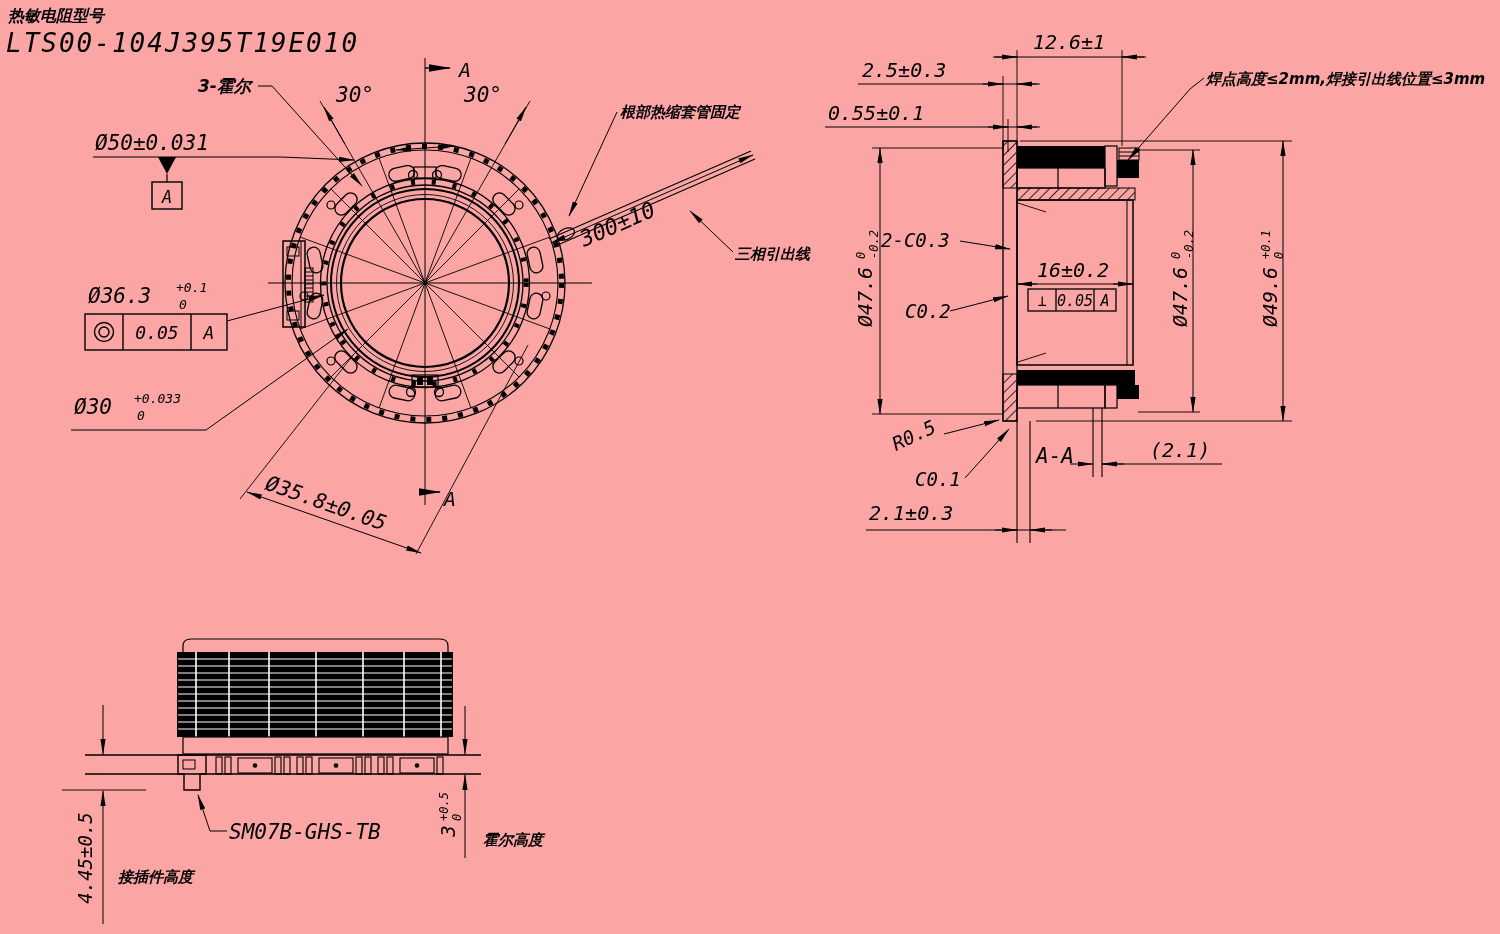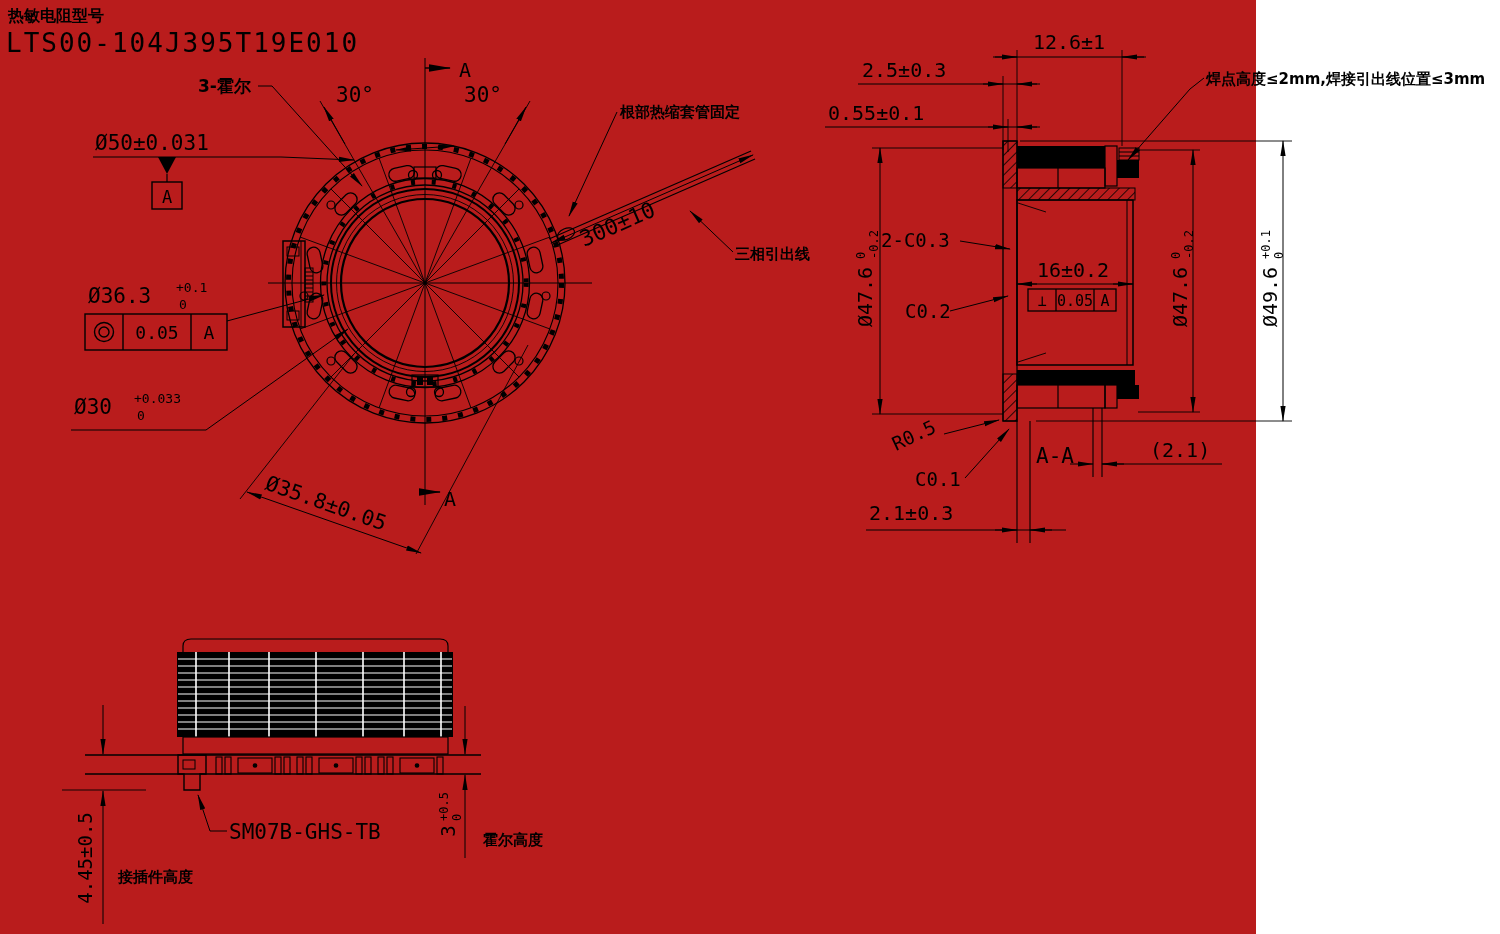--- a/index.html
+++ b/index.html
@@ -1,16 +1,16 @@
 <!DOCTYPE html>
 <html><head>
 <meta charset="utf-8">
 <style>
   html,body{margin:0;padding:0;background:#fff;}
-  #stage{width:1256px;height:934px;position:relative;background:#b91c1c;}
+  #stage{width:1500px;height:934px;position:relative;background:#fca5a5;font-style:italic;}
   svg{display:block;}
   .cn{font-family:"DejaVu Sans",sans-serif;font-weight:bold;fill:#000;}
   .dim{font-family:"DejaVu Sans Mono","Liberation Mono",monospace;fill:#000;}
   .ln{stroke:#000;fill:none;}
   .blk{fill:#000;stroke:none;}
   text{user-select:none;}
 </style>
 </head>
 <body>
 

